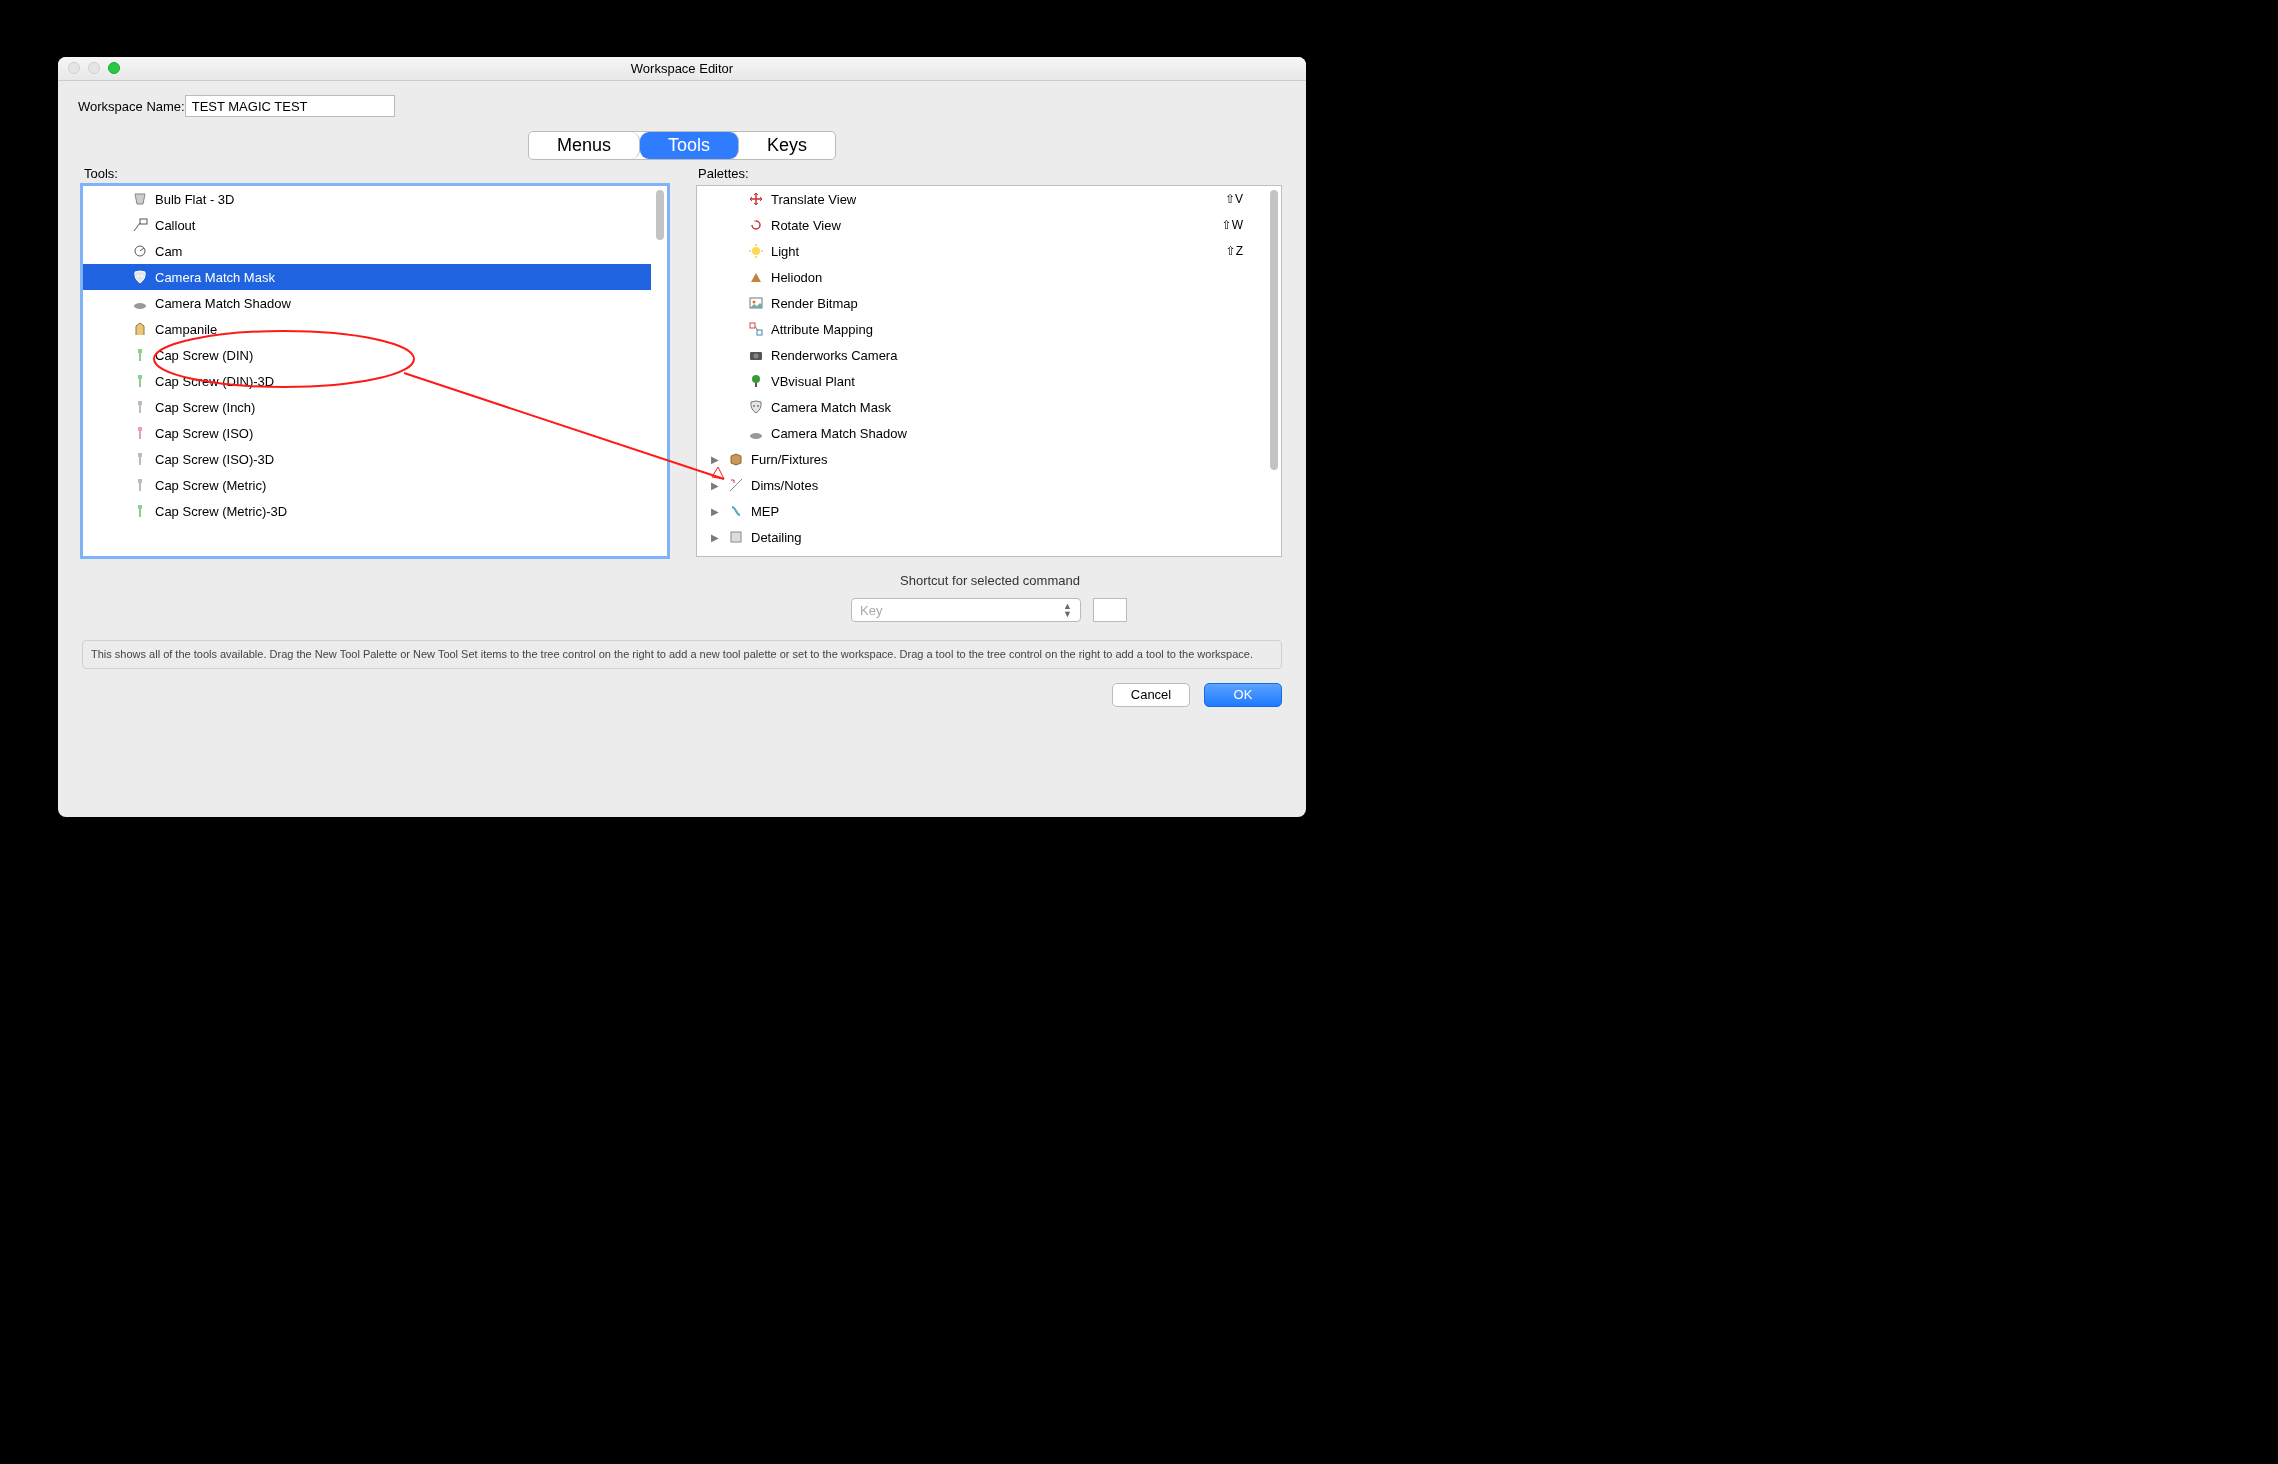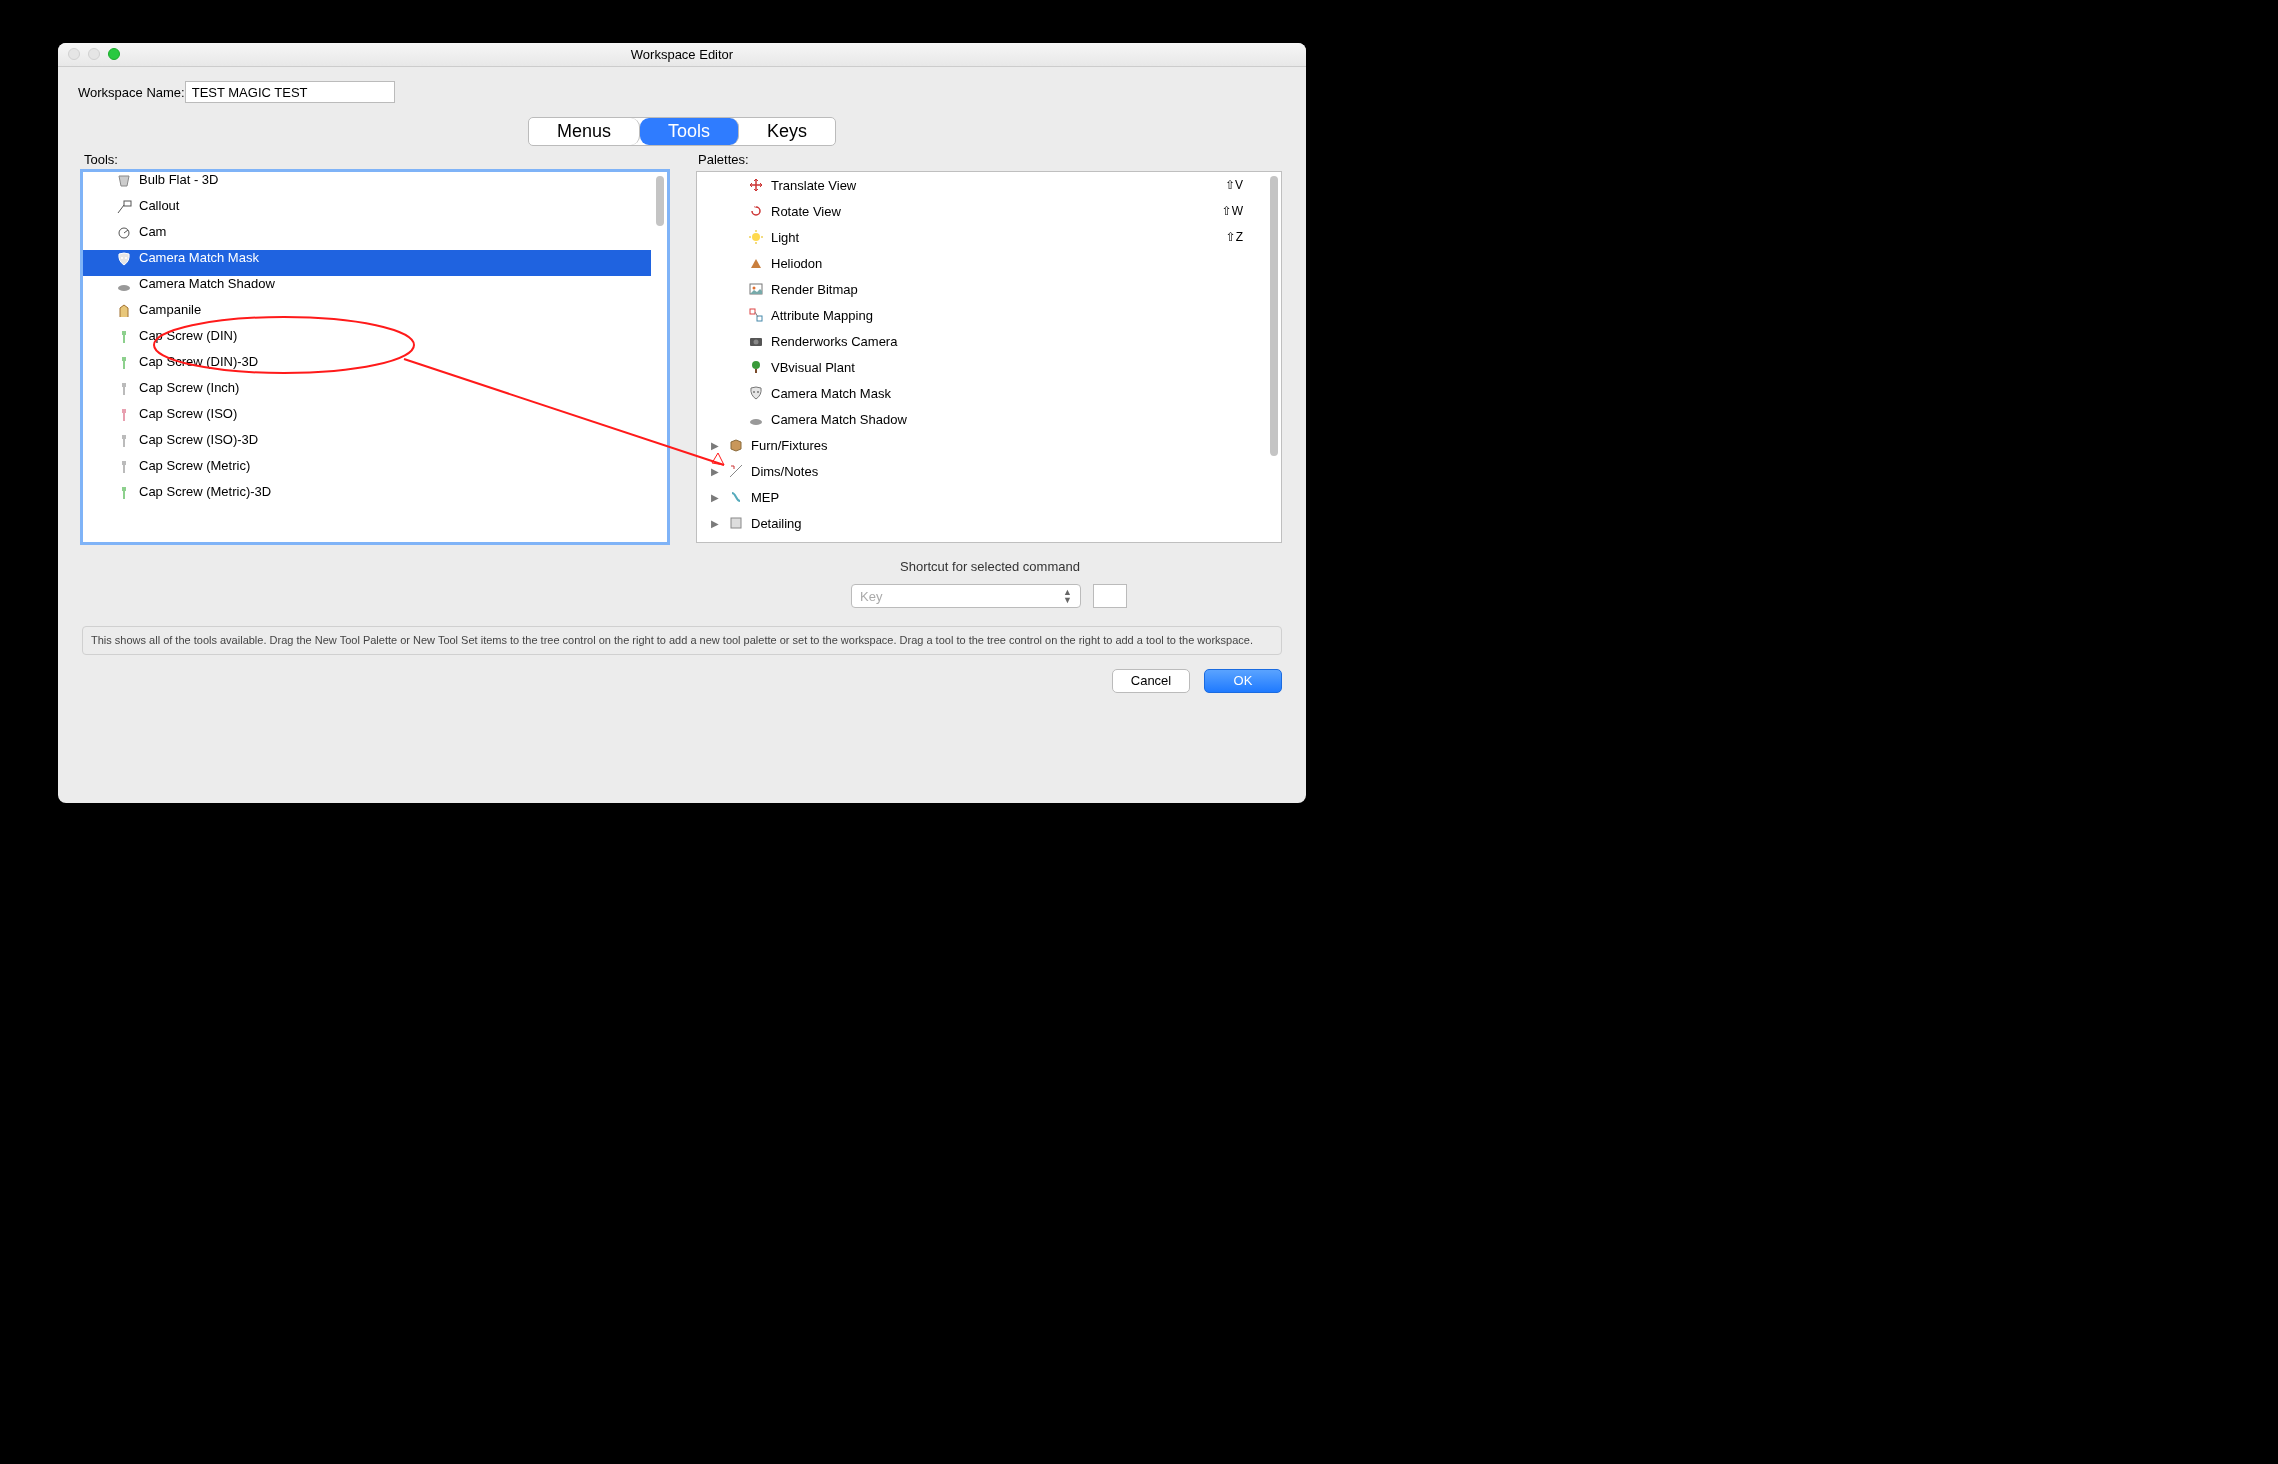--- a/index.html
+++ b/index.html
@@ -8,21 +8,21 @@
     font-family: -apple-system, BlinkMacSystemFont, "Helvetica Neue", Arial, sans-serif;
     font-size: 13px;
     color: #000;
     width: 1366px;
     height: 878px;
     position: relative;
   }
   .window {
     position: absolute;
     left: 58px;
-    top: 43px;
+    top: 57px;
     width: 1248px;
     height: 760px;
     background: #ececec;
     border-radius: 8px;
     box-shadow: 0 20px 50px rgba(0,0,0,0.5);
     overflow: hidden;
   }
   .titlebar {
     height: 24px;
     background: linear-gradient(#f6f6f6,#e8e8e8);
@@ -58,21 +58,21 @@
     overflow:hidden; position:relative;
   }
   .listbox.focused { outline:3px solid #7fb3f7; outline-offset:-1px; }
   .listbox .inner { position:absolute; left:0; right:16px; top:0; bottom:0; overflow:hidden; }
   .listbox .scrollbar {
     position:absolute; right:3px; top:4px; width:8px; height:50px;
     background:#c4c4c4; border-radius:4px;
   }
   .listbox .scrollbar.long { top:4px; height:280px; }
   .li {
-    display:flex; height:26px; padding-left:32px;
+    display:flex; align-items:center; height:26px; padding-left:48px;
     font-size:13px; white-space:nowrap;
   }
   .li .icon { width:18px; height:18px; margin-right:6px; display:inline-flex; align-items:center; justify-content:center; }
   .li.selected { background:#1f63e0; color:#fff; }
   .pl { display:flex; align-items:center; height:26px; font-size:13px; white-space:nowrap; }
   .pl .tw { width:12px; margin-left:14px; margin-right:2px; color:#7a7a7a; font-size:10px; }
   .pl .icon { width:18px; height:18px; margin:0 6px 0 2px; display:inline-flex; align-items:center; justify-content:center; }
   .pl .sc { margin-left:auto; margin-right:22px; font-size:12px; }
   .pl.lv2 { padding-left:48px; }
   .shortcut-area { text-align:center; margin-top:14px; }

